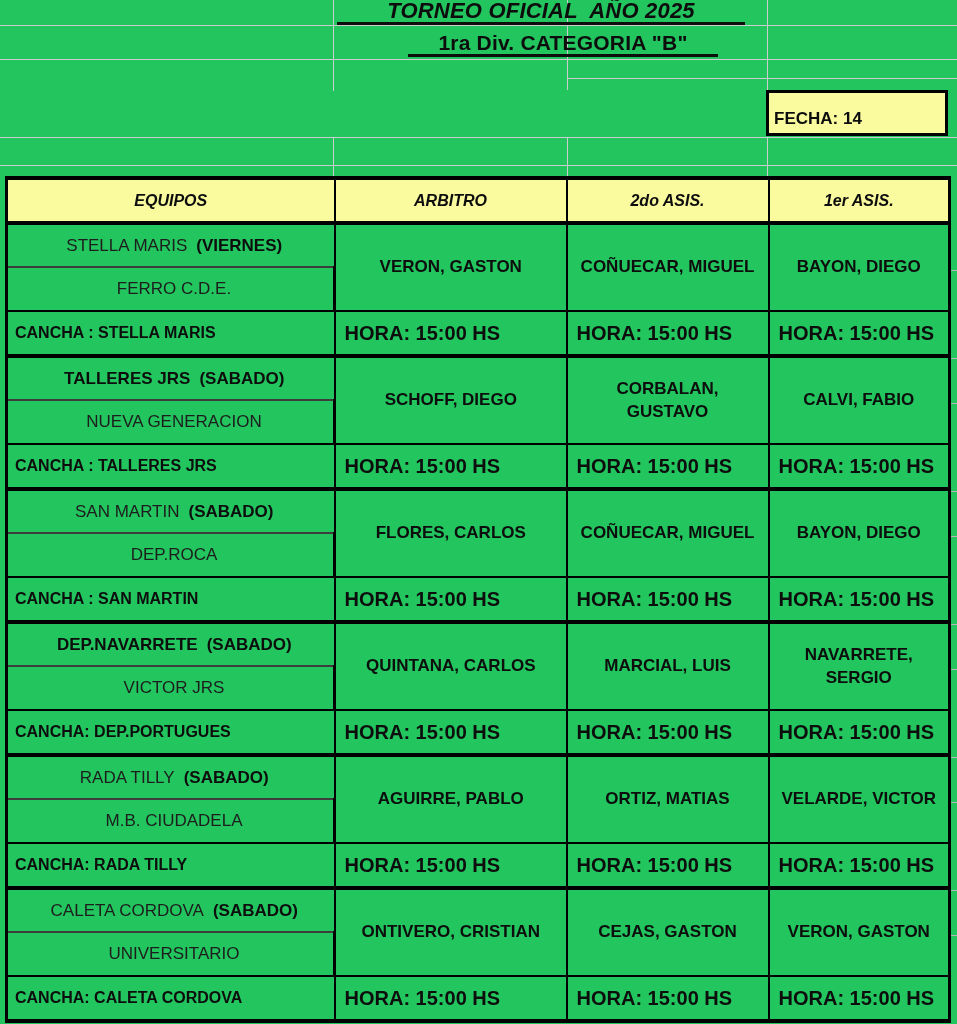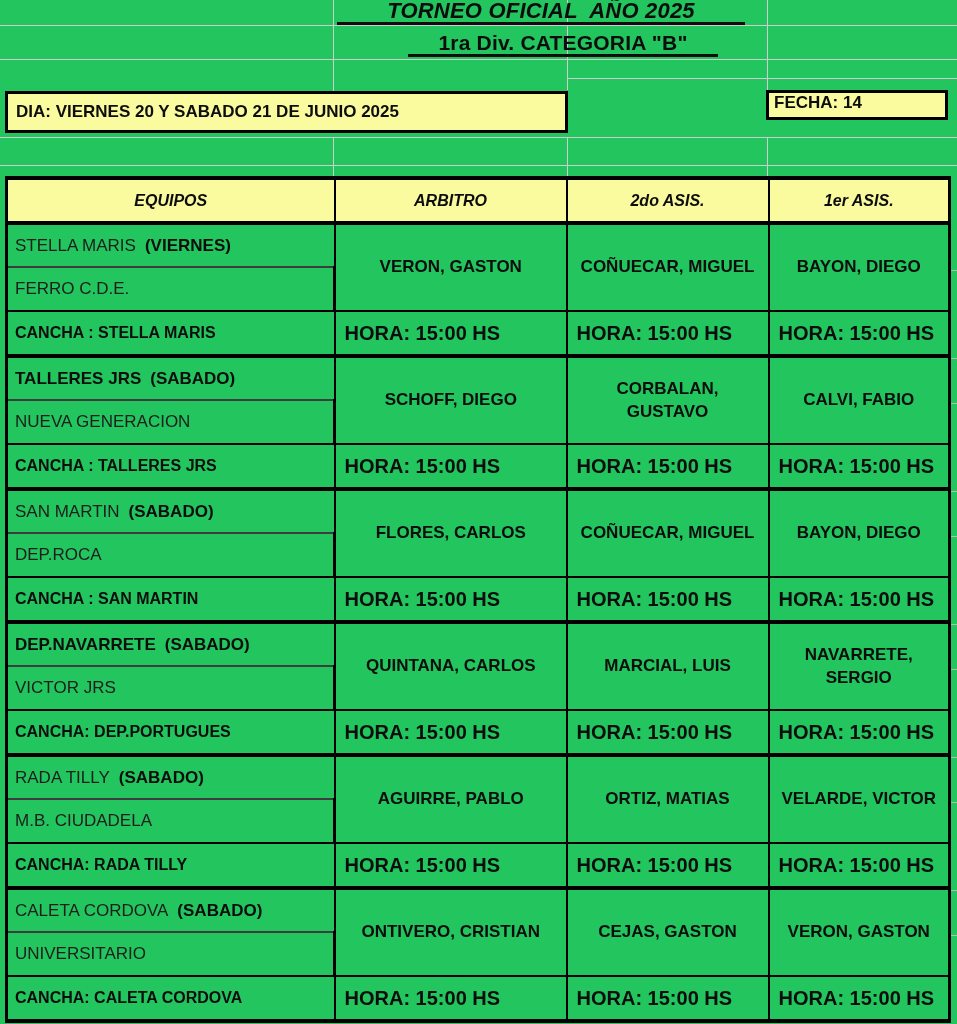--- a/index.html
+++ b/index.html
@@ -29,21 +29,21 @@
   }
 
   
   .dia-box {
     position:absolute; left:5px; top:91px; width:563px; height:42px;
     background:var(--yellow); border:3px solid #000;
     display:flex; align-items:center; padding-left:8px;
     font-weight:700; font-size:17px; color:#0d0d0d;
   }
   .fecha-box {
-    position:absolute; left:766px; top:90px; width:182px; height:30px;
+    position:absolute; left:766px; top:90px; width:182px; height:46px;
     background:var(--yellow); border:3px solid #000;
     display:flex; align-items:flex-end; padding:0 0 4px 5px;
     font-weight:700; font-size:17px; color:#0d0d0d;
   }
 
   
   .table-wrap { position:absolute; left:5px; top:176px; width:943px; }
   table { border-collapse:collapse; table-layout:fixed; width:943px;padding-left:35px; }
   td, th { border:2px solid #000; overflow:hidden; }
   th {
@@ -52,21 +52,21 @@
     border-top:4px solid #000; border-bottom:4px solid #000; color:#0d0d0d;
   }
   td:first-child, th:first-child { border-left:3px solid #000; }
   td:last-child, th:last-child { border-right:3px solid #000; }
 
   .r-team1 td { height:44px; }
   .r-team2 td { height:44px; }
   .r-cancha td { height:45px; border-top:2px solid #000; border-bottom:4px solid #000; }
 
   .c-eq {
-    text-align:left; padding-left:7px; vertical-align:middle;
+    text-align:center; padding-left:7px; vertical-align:middle;
     font-size:17px; font-weight:400; color:#1d1d1d;
   }
   .c-eq.t1 { border-bottom:2px solid #3d3d3d; }
   .c-eq.t2 { border-bottom:2px solid #000; }
   .home.bold { font-weight:700; color:#0d0d0d; }
   .day { font-weight:700; margin-left:9px; color:#0d0d0d; }
   .c-off {
     vertical-align:middle; text-align:center; white-space:pre-line;
     font-weight:700; font-size:17px; line-height:1.3; color:#0d0d0d;
     border-bottom:2px solid #000;
@@ -100,23 +100,20 @@
     <div class="tick" style="top:669px;"></div>
     <div class="tick" style="top:757px;"></div>
     <div class="tick" style="top:802px;"></div>
     <div class="tick" style="top:890px;"></div>
     <div class="tick" style="top:935px;"></div>
   </div>
 
   <div class="title">TORNEO OFICIAL  AÑO 2025</div>
   <div class="subtitle">1ra Div. CATEGORIA "B"</div>
 
-  <div class="dia-box">
-    <span>DIA: VIERNES 20 Y SABADO 21 DE JUNIO 2025</span>
-  </div>
   <div class="fecha-box">
     <span>FECHA: 14</span>
   </div>
 
   <div class="table-wrap">
     <table>
       <colgroup>
         <col style="width:328px">
           <col style="width:232px">
           <col style="width:202px">

